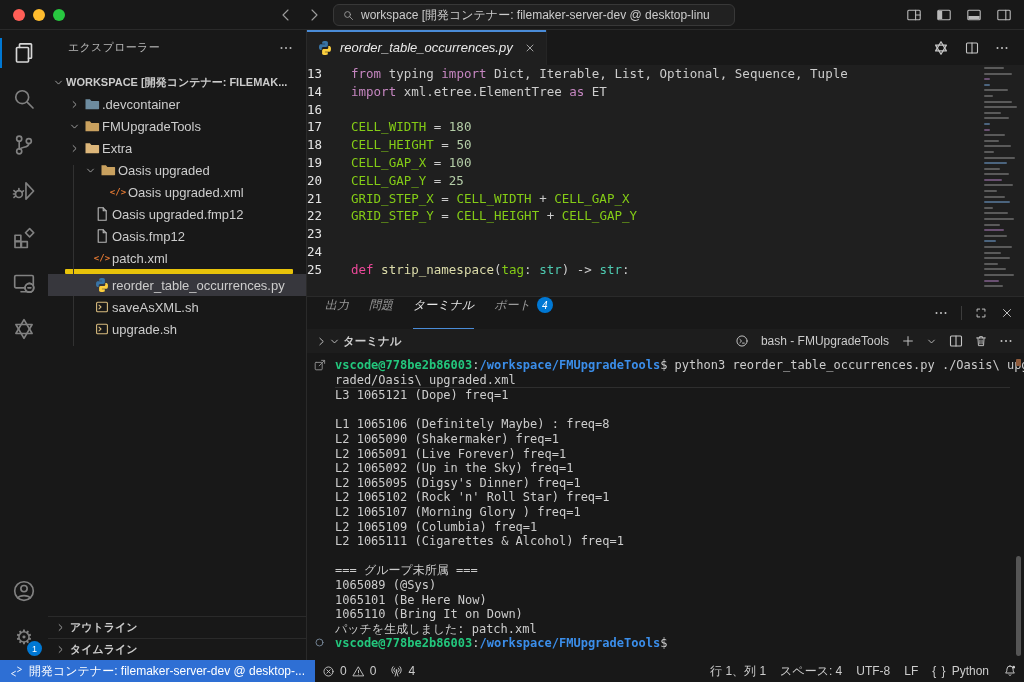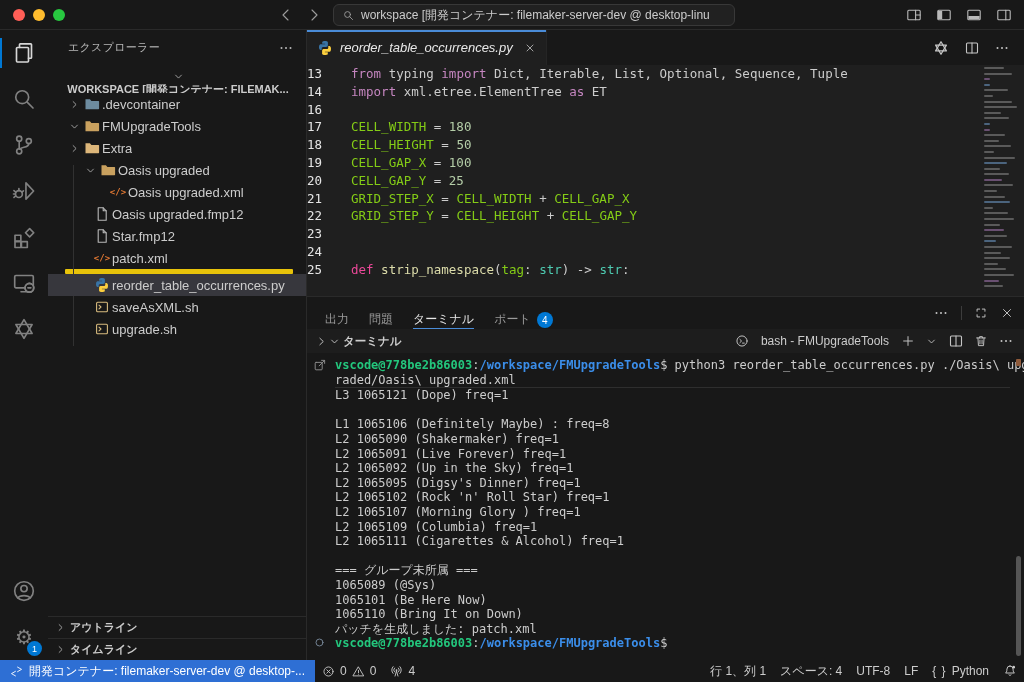--- a/index.html
+++ b/index.html
@@ -56,21 +56,21 @@
   .editor { height:231px; flex:none; position:relative; overflow:hidden; font-family:"DejaVu Sans Mono",monospace; font-size:12.5px; }
   .code-line { display:flex; height:17.8px; line-height:17.8px; white-space:pre; }
   .ln { width:44px; flex:none; text-align:left; padding-right:15px; color:#e5e5e5; }
   .kw{color:#c586c0}.pl{color:#cccccc}.nm{color:#b5cea8}.vr{color:#84cc16}.df{color:#ec4899}.fn{color:#dcdcaa}.ty{color:#4ec9b0}
   .minimap { position:absolute; top:2px; right:4px; width:36px; }
   .mm-row { height:2px; margin-bottom:3.6px; border-radius:1px; opacity:.55; }
 
   
   .panel { flex:1; min-height:0; background:#181818; border-top:1px solid #2a2a2a; display:flex; flex-direction:column; position:relative; }
   .panel-tabs { height:32px; flex:none; display:flex; align-items:center; padding:0 10px 0 18px; font-size:12px; color:#9a9a9a; }
-  .ptab { margin-right:20px; height:100%; display:flex; align-items:flex-end; gap:6px; border-bottom:1px solid transparent; cursor:pointer; }
+  .ptab { margin-right:20px; height:100%; display:flex; align-items:flex-start; gap:6px; border-bottom:1px solid transparent; cursor:pointer;font-style:italic; }
   .ptab.active { color:#e7e7e7; border-bottom-color:#4a8cd8; }
   .pbadge { width:16px; height:16px; background:#0078d4; border-radius:50%; color:#fff; font-size:10px; display:flex; align-items:center; justify-content:center; }
   .panel-actions { margin-left:auto; display:flex; align-items:center; gap:12px; color:#c5c5c5; }
   .pa-div { width:1px; height:14px; background:#3c3c3c; }
 
   .term-header { height:24px; flex:none; display:flex; align-items:center; padding:0 10px 0 8px; font-size:12px; background:#1d1d1d; color:#cccccc; }
   .th-title { font-weight:bold; font-size:11.5px; margin-left:2px; }
   .th-right { margin-left:auto; display:flex; align-items:center; gap:10px; color:#c5c5c5; }
   .th-session { font-size:12px; color:#cccccc; margin:12px 2px; }
 
@@ -243,21 +243,21 @@
         <span class="ic" id="sidebar-more">
             <svg width="16" height="16" viewBox="0 0 16 16" fill="none" stroke="currentColor" stroke-width="1.1" stroke-linecap="round" stroke-linejoin="round">
               <circle cx="3.5" cy="8" r="1" fill="currentColor" stroke="none"></circle>
               <circle cx="8" cy="8" r="1" fill="currentColor" stroke="none"></circle>
               <circle cx="12.5" cy="8" r="1" fill="currentColor" stroke="none"></circle>
             </svg>
           </span>
       </div>
       <div class="tree" id="tree">
         <div class="indent-guide"></div>
-      <div class="tree-row" style="padding-left: 2px; flex-direction: column;">
+      <div class="tree-row" style="padding-left: 2px;">
             <span class="chev down">
               <svg width="11" height="11" viewBox="0 0 16 16" fill="none" stroke="currentColor" stroke-width="1.1" stroke-linecap="round" stroke-linejoin="round">
                 <path d="M6 3.8 L10.3 8 L6 12.2"></path>
               </svg>
             </span>
             <span class="tlabel root-label">WORKSPACE [開発コンテナー: FILEMAK...</span>
           </div>
           <div class="tree-row" style="padding-left: 18px;">
             <span class="chev">
               <svg width="11" height="11" viewBox="0 0 16 16" fill="none" stroke="currentColor" stroke-width="1.1" stroke-linecap="round" stroke-linejoin="round">
@@ -330,21 +330,21 @@
             <span class="tlabel">Oasis upgraded.fmp12</span>
           </div>
           <div class="tree-row" style="padding-left: 34px;">
             <span style="width: 10px; flex: 0 0 auto;"></span>
             <span class="ticon">
               <svg width="16" height="16" viewBox="0 0 16 16" fill="none" stroke="currentColor" stroke-width="1.1" stroke-linecap="round" stroke-linejoin="round">
                 <path d="M4.2 1.8 h5 l3 3 v9.4 H4.2 Z" stroke="#b8b8b8"></path>
                 <path d="M9.2 1.8 v3 h3" stroke="#b8b8b8"></path>
               </svg>
             </span>
-            <span class="tlabel">Star.fmp12</span>
+            <span class="tlabel">Oasis.fmp12</span>
           </div>
           <div class="tree-row" style="padding-left: 34px;">
             <span style="width: 10px; flex: 0 0 auto;"></span>
             <span class="ticon">
               <span class="xml-ico">&lt;/&gt;</span>
             </span>
             <span class="tlabel">patch.xml</span>
           </div>
           <div class="tree-divider" style="background: rgb(232, 195, 10);"></div>
           <div class="tree-row selected" style="padding-left: 34px;">

